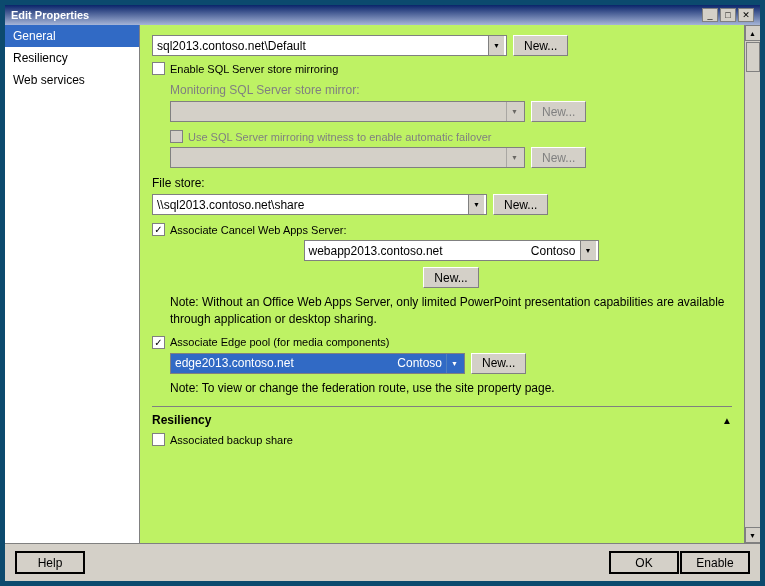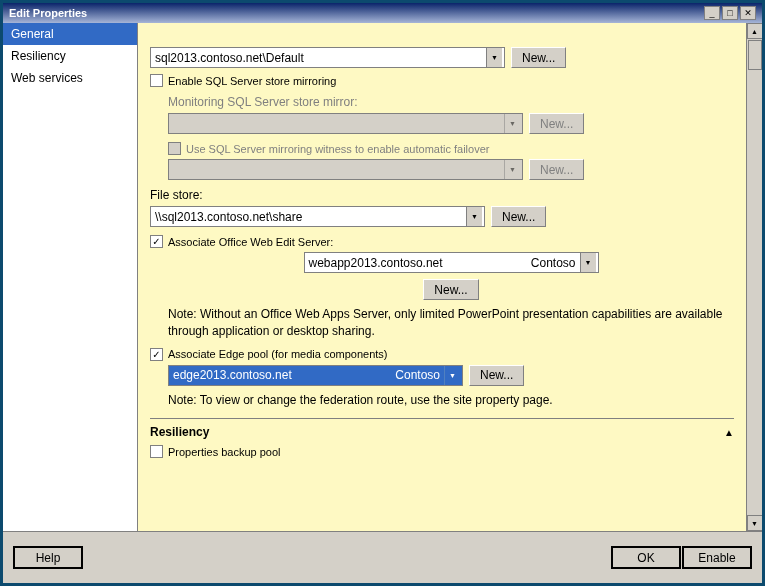--- a/index.html
+++ b/index.html
@@ -8,21 +8,21 @@
       font-size: 12px;
       background: #d4d0c8;
       width: 765px;
       height: 586px;
       overflow: hidden;
     }
 
     .window {
       width: 765px;
       height: 586px;
-      border: 3px solid #0c4a6e;
+      border: 5px solid #0c4a6e;
       background: #d4d0c8;
       display: flex;
       flex-direction: column;
     }
 
     .title-bar {
       background: linear-gradient(to bottom, #0a246a, #a6b5d7);
       color: white;
       padding: 3px 6px;
       display: flex;
@@ -88,22 +88,22 @@
 
     .sidebar-item.active {
       background: #316ac5;
       color: white;
     }
 
     
     .content {
       flex: 1;
       overflow-y: auto;
-      background: #fef9c3;
-      padding: 24px 12px;
+      background: #bef264;
+      padding: 10px 12px;
     }
 
     .scrollbar-area {
       width: 16px;
       background: #d4d0c8;
       border-left: 1px solid #808080;
       display: flex;
       flex-direction: column;
       align-items: center;
     }
@@ -271,21 +271,21 @@
       font-size: 12px;
       font-weight: bold;
     }
 
     .collapse-arrow {
       font-size: 10px;
     }
 
     
     .bottom-bar {
-      height: 52px;
+      height: 38px;
       background: #d4d0c8;
       border-top: 1px solid #808080;
       display: flex;
       align-items: center;
       justify-content: space-between;
       padding: 0 10px;
       flex-shrink: 0;
     }
 
     .bottom-right {
@@ -379,21 +379,21 @@
               <span class="combo-text">\\sql2013.contoso.net\share</span>
               <div class="combo-arrow">▼</div>
             </div>
             <button class="btn">New...</button>
           </div>
         </div>
 
         <div class="section">
           <div class="checkbox-row">
             <div class="checkbox checked"></div>
-            <span class="form-label">Associate Office Web Edit Server:</span>
+            <span class="form-label">Associate Cancel Web Apps Server:</span>
           </div>
           <div class="form-row indented" style="margin-top:4px;flex-direction:column;">
             <div class="combo-box" style="width: 295px;">
               <span class="combo-text">webapp2013.contoso.net</span>
               <span style="padding:0 4px;font-size:12px;">Contoso</span>
               <div class="combo-arrow">▼</div>
             </div>
             <button class="btn">New...</button>
           </div>
           <div class="note-text indented">Note: Without an Office Web Apps Server, only limited PowerPoint presentation capabilities are available through application or desktop sharing.</div>
@@ -415,21 +415,21 @@
           <div class="note-text indented">Note: To view or change the federation route, use the site property page.</div>
         </div>
 
         <div class="divider-section">
           <div class="section-header">
             <span class="section-header-text">Resiliency</span>
             <span class="collapse-arrow">▲</span>
           </div>
           <div class="checkbox-row">
             <div class="checkbox"></div>
-            <span class="form-label">Properties backup pool</span>
+            <span class="form-label">Associated backup share</span>
           </div>
         </div>
 
       </div>
 
       <div class="scrollbar-area">
         <div class="scroll-btn">▲</div>
         <div class="scroll-thumb"></div>
         <div style="flex:1;background:#d4d0c8;"></div>
         <div class="scroll-btn">▼</div>

